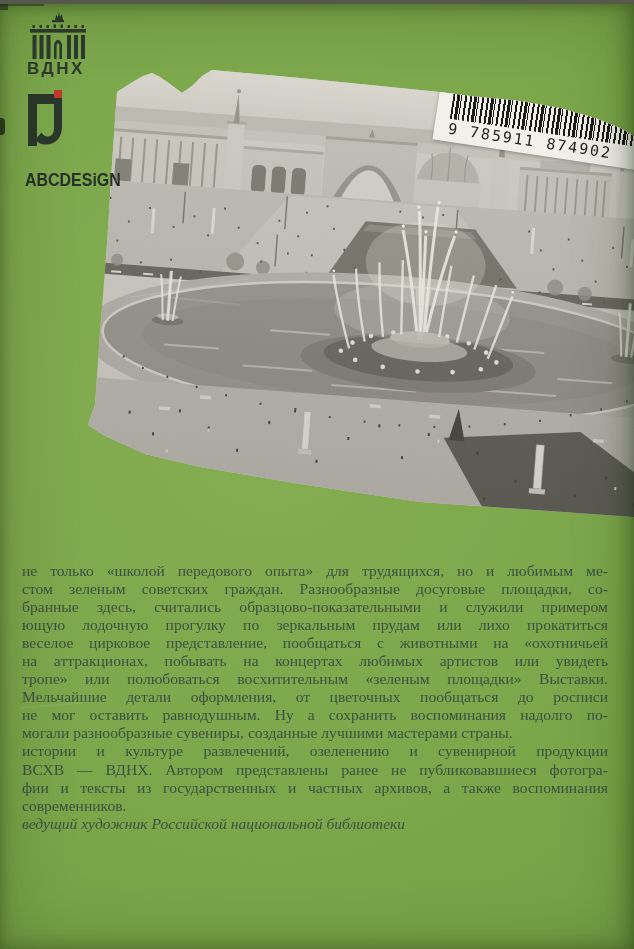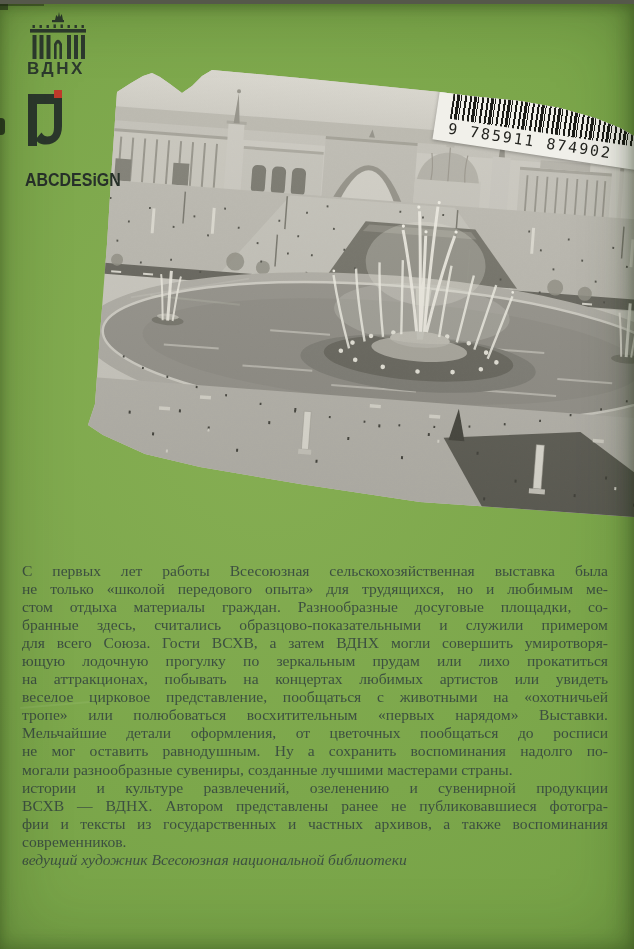--- a/index.html
+++ b/index.html
@@ -299,37 +299,35 @@
         </svg>
       </div>
 
       <div class="barcode">
         <div class="bars"></div>
         <div class="digits">9 785911 874902</div>
       </div>
     </div>
 
     <div class="body-text">
-        <div class="tline">С первых лет работы Всесоюзная сельскохозяйственная выставка была</div>
         <div class="tline">не только «школой передового опыта» для трудящихся, но и любимым ме-</div>
-        <div class="tline">стом отдыха материалы граждан. Разнообразные досуговые площадки, со-</div>
+        <div class="tline">стом зеленым советских граждан. Разнообразные досуговые площадки, со-</div>
         <div class="tline">бранные здесь, считались образцово-показательными и служили примером</div>
-        <div class="tline">для всего Союза. Гости ВСХВ, а затем ВДНХ могли совершить умиротворя-</div>
         <div class="tline">ющую лодочную прогулку по зеркальным прудам или лихо прокатиться</div>
+        <div class="tline">веселое цирковое представление, пообщаться с животными на «охотничьей</div>
         <div class="tline">на аттракционах, побывать на концертах любимых артистов или увидеть</div>
-        <div class="tline">веселое цирковое представление, пообщаться с животными на «охотничьей</div>
-        <div class="tline">тропе» или полюбоваться восхитительным «первых нарядом» Выставки.</div>
+        <div class="tline">тропе» или полюбоваться восхитительным «зеленым площадки» Выставки.</div>
         <div class="tline">Мельчайшие детали оформления, от цветочных пообщаться до росписи</div>
         <div class="tline">не мог оставить равнодушным. Ну а сохранить воспоминания надолго по-</div>
         <div class="tline last">могали разнообразные сувениры, созданные лучшими мастерами страны.</div>
         <div class="tline">истории и культуре развлечений, озеленению и сувенирной продукции</div>
         <div class="tline">ВСХВ — ВДНХ. Автором представлены ранее не публиковавшиеся фотогра-</div>
         <div class="tline">фии и тексты из государственных и частных архивов, а также воспоминания</div>
         <div class="tline last">современников.</div>
-        <div class="tline it last">ведущий художник Всесоюзная национальной библиотеки</div>
+        <div class="tline it last">ведущий художник Российской национальной библиотеки</div>
       </div>
 
     <div class="nick-left"></div>
     <div class="nick-corner"></div>
     <div class="top-edge-line"></div>
     <div class="scratch s1"></div>
     <div class="scratch s2"></div>
     <div class="scratch s3"></div>
   </div>
 </div>

